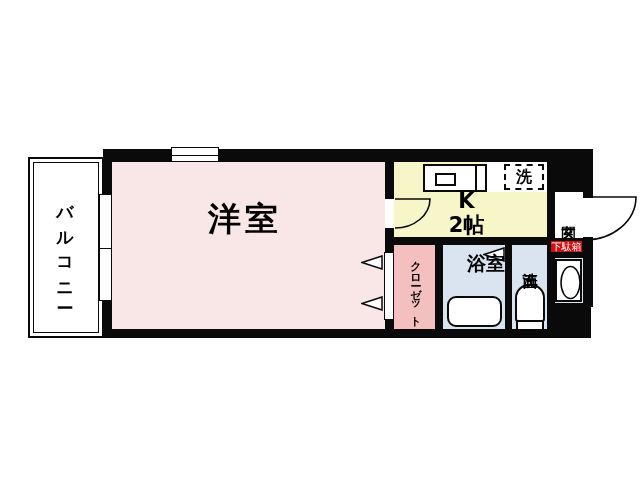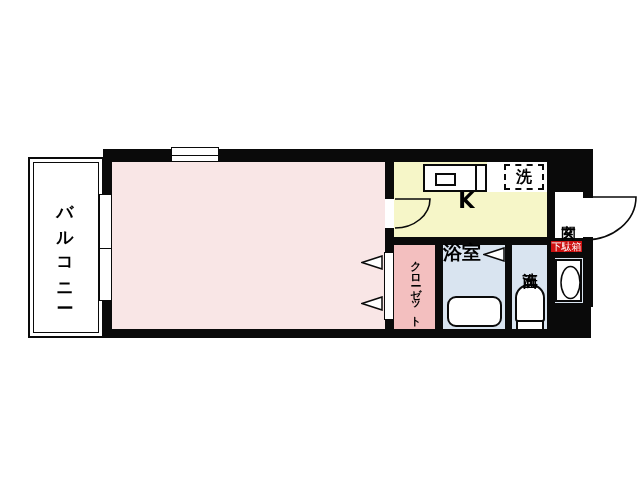--- a/index.html
+++ b/index.html
@@ -142,34 +142,36 @@
     <div class="toilet-bowl"></div>
     <div class="toilet-base"></div>
   </div>
   <div class="basin-counter" style="left:555px;top:259px;width:27px;height:43px;">
     <svg width="27" height="43" viewBox="0 0 27 43">
         <ellipse cx="13.5" cy="21.5" rx="9.5" ry="16" fill="#fff" stroke="#0a0a0a" stroke-width="1.5"></ellipse>
       </svg>
   </div>
 
   <div class="lbl main-label" style="left:120px;top:200px;width:250px;">
+    <div>洋室</div>
   </div>
   <div class="lbl kitchen-label" style="left:394px;top:190px;width:145px;">
     <div>K</div>
+    <div>2帖</div>
   </div>
   <div class="lbl center" style="left:28px;top:168px;width:76px;height:162px;">
     <span class="vt balcony-label">バルコニー</span>
   </div>
   <div class="lbl center" style="left:555px;top:194px;width:28px;height:42px;">
     <span class="vt genkan-label">玄関</span>
   </div>
   <div class="lbl center" style="left:394px;top:248px;width:41px;height:78px;">
     <span class="vt closet-label">クローゼット</span>
   </div>
-  <div class="lbl bath-label" style="left:443px;top:240px;width:62px;text-align:left;">
+  <div class="lbl bath-label" style="left:443px;top:251px;width:62px;text-align:right;">
     <span>浴室</span>
   </div>
   <div class="lbl" style="left:512px;top:250px;width:35px;text-align:center;">
     <span class="vt wash-label">洗面</span>
   </div>
   <div class="shoebox" style="left:551px;top:241px;width:31px;height:11px;">
     <span>下駄箱</span>
   </div>
 
 

